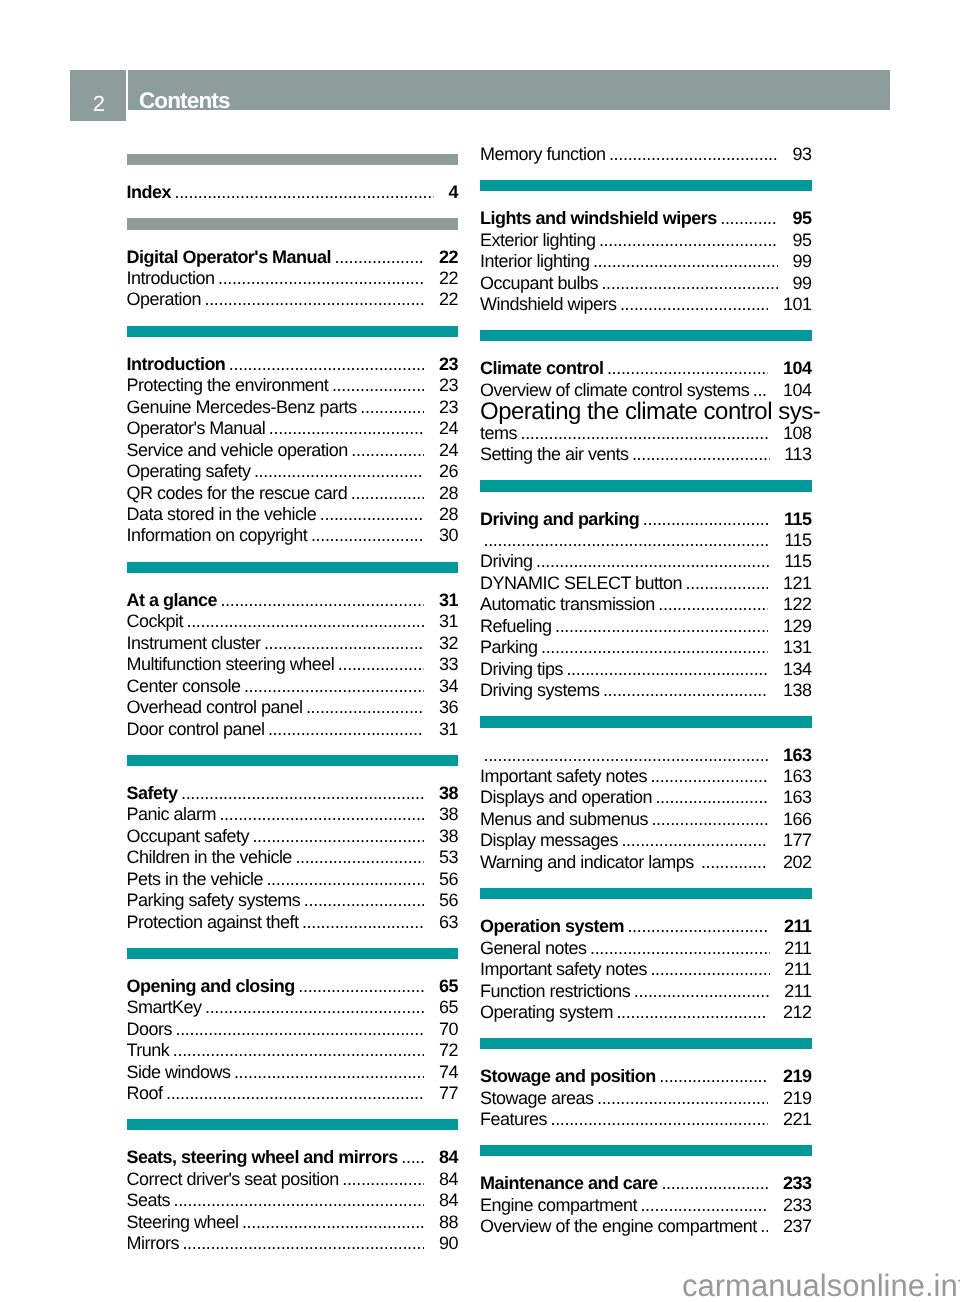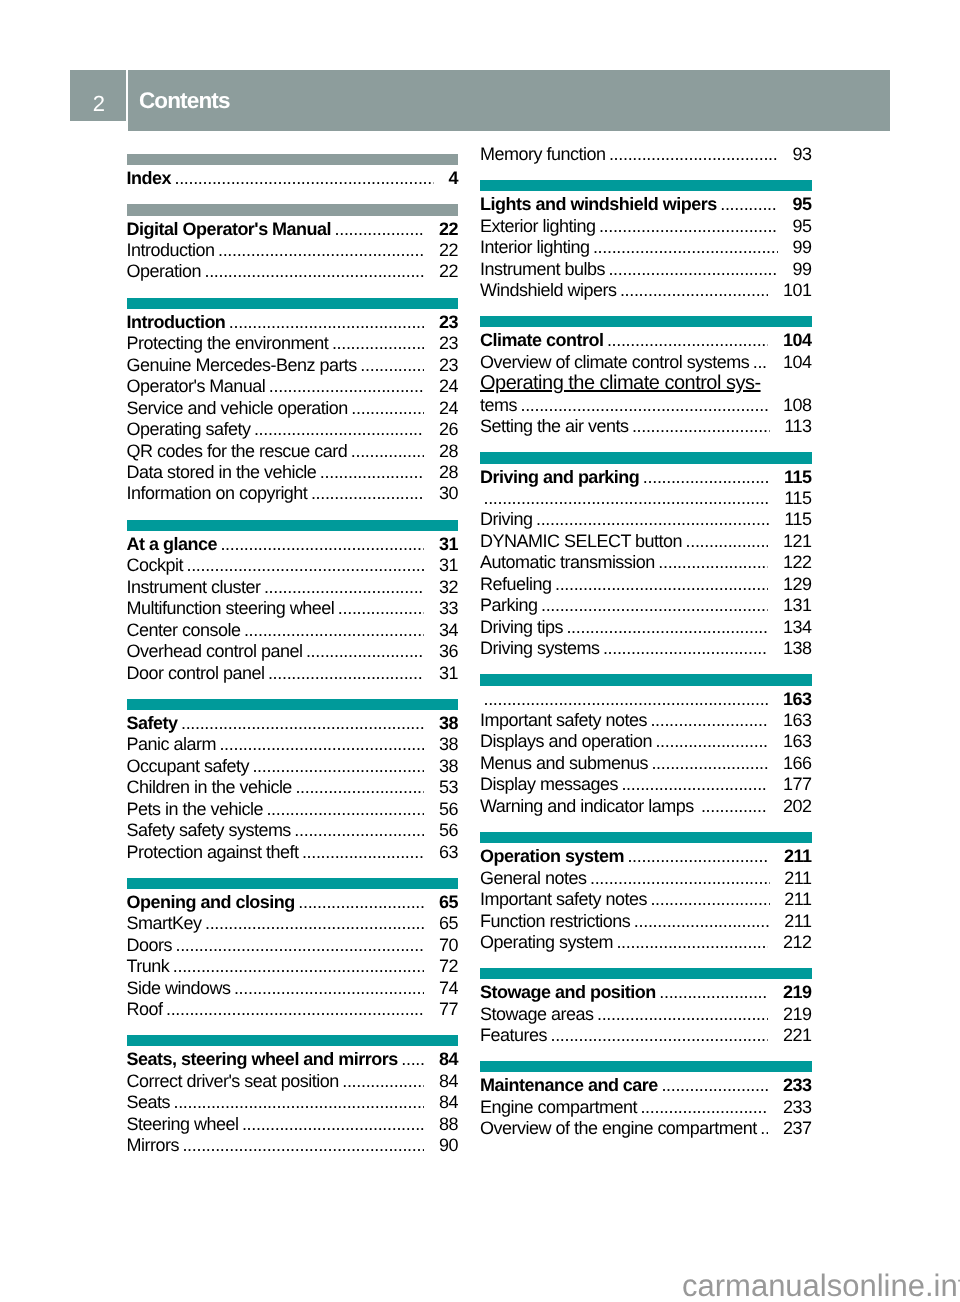--- a/index.html
+++ b/index.html
@@ -9,44 +9,44 @@
            position:relative; overflow:hidden; -webkit-font-smoothing:antialiased; }
     .page { position:relative; width:960px; height:1302px; background:#fff;
             -webkit-font-smoothing:antialiased; text-rendering:geometricPrecision;
             will-change:transform; transform:translateZ(0); }
 
     
     .hdr { position:absolute; left:70px; top:70.2px; width:819.8px; height:50.4px; }
     .hdr-num { position:absolute; left:0; top:0; width:55.8px; height:50.4px; background:#8d9d9c;
                color:#fff; font-size:22px; line-height:1; text-align:center;
                padding-top:22.8px; padding-left:2.2px; }
-    .hdr-title { position:absolute; left:57.5px; top:0; right:0; height:61px; background:#8d9d9c;
+    .hdr-title { position:absolute; left:57.5px; top:0; right:0; height:40px; background:#8d9d9c;
                  color:#fff; font-size:22.5px; font-weight:bold; line-height:1; padding-left:11.4px;
                  padding-top:19.6px; letter-spacing:-0.85px; }
 
     
     .col { position:absolute; width:331.5px; }
     .col-left  { left:126.5px; top:154.1px; }
     .col-right { left:480px;   top:144px; }
 
     .bar { height:11.2px; width:100%; }
     .bar-gray { background:#8d9d9c; }
     .bar-teal { background:#009a9a; }
     .sec + .sec { margin-top:14.6px; }
-    .bar + .rows { margin-top:3px; }
+    .bar + .rows { margin-top:17px; }
 
     .row { display:flex; align-items:baseline; font-size:18px; line-height:21.47px;
            white-space:nowrap; letter-spacing:-0.51px; }
     .row.b { font-weight:bold; }
     .row .t { flex:0 0 auto; }
     .row .dots { flex:1 1 auto; overflow:hidden; white-space:nowrap; letter-spacing:-0.32px;
                  margin-left:3.5px; margin-right:14.5px; font-weight:normal; }
     .row.sp .dots { margin-left:7.2px; }
     .row .p { flex:0 0 auto; text-align:right; }
-    .rowplain { font-size:20px; line-height:21.47px; white-space:nowrap; letter-spacing:-0.51px;text-decoration:underline; }
+    .rowplain { font-size:24px; line-height:21.47px; white-space:nowrap; letter-spacing:-0.51px; }
 
     .watermark { position:absolute; left:682px; top:1272.5px; color:#999999; font-size:31px;
                  line-height:26.8px; white-space:nowrap; }
 </style>
 </head>
 <body>
 
 <div class="page">
 
   <div class="hdr">
@@ -197,21 +197,21 @@
             <span class="t">Children in the vehicle</span>
             <span class="dots">........................................................................................................................</span>
             <span class="p">53</span>
           </div>
           <div class="row">
             <span class="t">Pets in the vehicle</span>
             <span class="dots">........................................................................................................................</span>
             <span class="p">56</span>
           </div>
           <div class="row">
-            <span class="t">Safety safety systems</span>
+            <span class="t">Parking safety systems</span>
             <span class="dots">........................................................................................................................</span>
             <span class="p">56</span>
           </div>
           <div class="row">
             <span class="t">Protection against theft</span>
             <span class="dots">........................................................................................................................</span>
             <span class="p">63</span>
           </div>
         </div>
       </div>
@@ -304,21 +304,21 @@
             <span class="t">Exterior lighting</span>
             <span class="dots">........................................................................................................................</span>
             <span class="p">95</span>
           </div>
           <div class="row">
             <span class="t">Interior lighting</span>
             <span class="dots">........................................................................................................................</span>
             <span class="p">99</span>
           </div>
           <div class="row">
-            <span class="t">Instrument bulbs</span>
+            <span class="t">Occupant bulbs</span>
             <span class="dots">........................................................................................................................</span>
             <span class="p">99</span>
           </div>
           <div class="row">
             <span class="t">Windshield wipers</span>
             <span class="dots">........................................................................................................................</span>
             <span class="p">101</span>
           </div>
         </div>
       </div>

